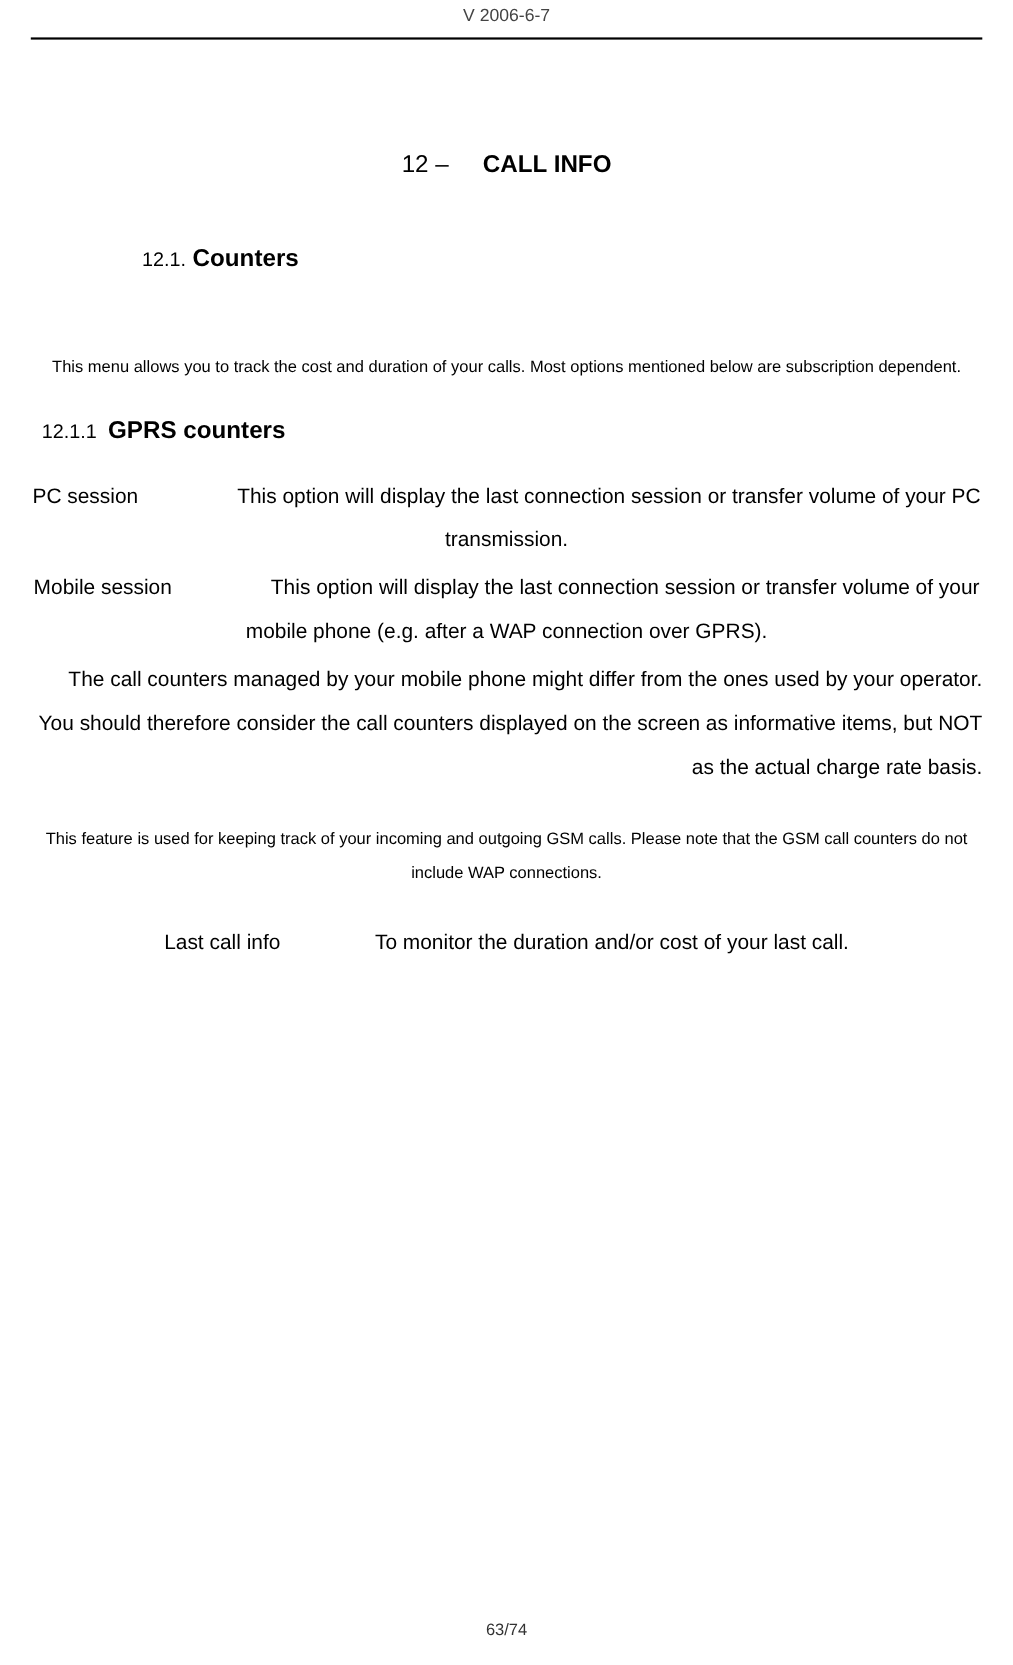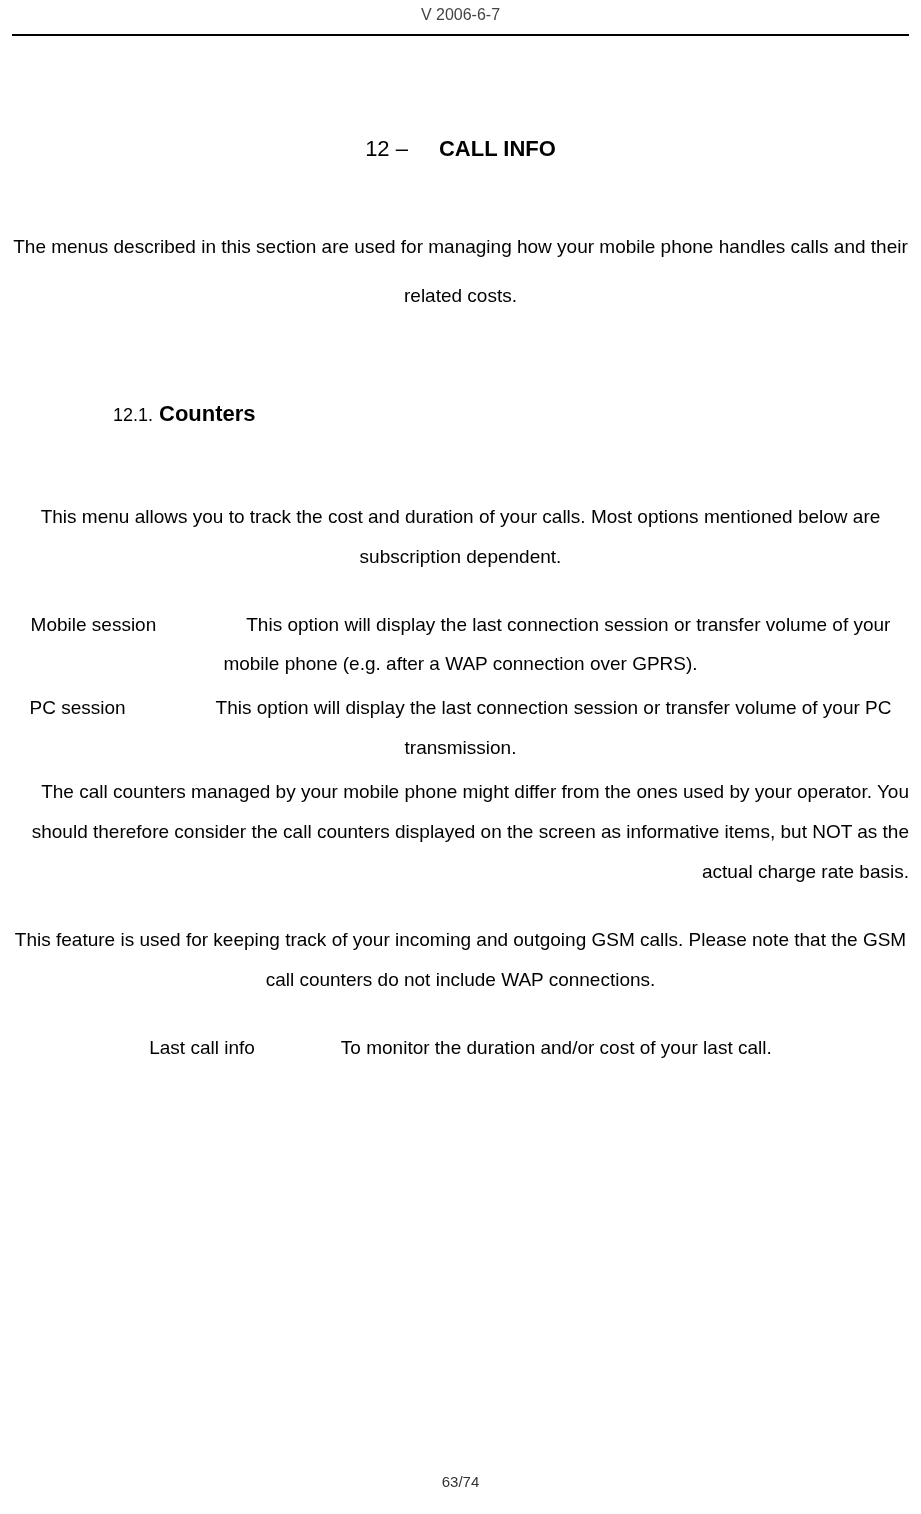--- a/index.html
+++ b/index.html
@@ -6,21 +6,21 @@
     margin: 0;
     padding: 0;
     background: #fff;
     color: #000;
     font-family: Arial, "Helvetica Neue", Helvetica, sans-serif;
   }
   .page {
     width: 921px;
     min-height: 1514px;
     box-sizing: border-box;
-    padding: 0 12px;
+    padding: 0 28px;
     position: relative;
   }
   .top-version {
     text-align: center;
     font-size: 16px;
     letter-spacing: 0px;
     color: #444;
     padding-top: 6px;
     padding-bottom: 10px;
   }
@@ -66,21 +66,21 @@
   }
   .subsub-heading .num {
     font-size: 18px;
     font-weight: normal;
     margin-right: 4px;
   }
   .subsub-heading .title {
     font-weight: bold;
   }
   .body-text {
-    font-size: 19px;
+    font-size: 15px;
     text-align: center;
     line-height: 2.1;
     margin-bottom: 28px;
   }
   
   .def-row {
     font-size: 19px;
     line-height: 2.1;
     text-align: center;
     margin-bottom: 4px;
@@ -118,36 +118,39 @@
 <div class="page">
 
   <div class="top-version">V 2006-6-7</div>
 
   <hr class="rule">
 
   <div class="section-title">
     <span class="section-title-num">12 –</span><span>CALL INFO</span>
   </div>
 
-  <div class="intro">The menus described in this section are used for managing how your mobile phone handles calls and their related costs.</div>
 
   <div class="sub-heading">
     <span class="num">12.1.</span><span class="title">Counters</span>
   </div>
 
   <div class="body-text">This menu allows you to track the cost and duration of your calls. Most options mentioned below are subscription dependent.</div>
 
+  <div class="subsub-heading">
+    <span class="num">12.1.1</span>
+    <span class="title">GPRS counters</span>
+  </div>
 
 
   <div class="def-row">
-    <span class="term">Mobile session</span><span class="desc">This option will display the last connection session or transfer volume of your mobile phone (e.g. after a WAP connection over GPRS).</span>
+    <span class="term">PC session</span><span class="desc">This option will display the last connection session or transfer volume of your PC transmission.</span>
   </div>
 
   <div class="def-row">
-    <span class="term">PC session</span><span class="desc">This option will display the last connection session or transfer volume of your PC transmission.</span>
+    <span class="term">Mobile session</span><span class="desc">This option will display the last connection session or transfer volume of your mobile phone (e.g. after a WAP connection over GPRS).</span>
   </div>
 
   <div class="disclaimer">The call counters managed by your mobile phone might differ from the ones used by your operator. You should therefore consider the call counters displayed on the screen as informative items, but NOT as the actual charge rate basis.</div>
 
 
   <div class="body-text">This feature is used for keeping track of your incoming and outgoing GSM calls. Please note that the GSM call counters do not include WAP connections.</div>
 
   <div class="def-row">
     <span class="term short">Last call info</span><span class="desc">To monitor the duration and/or cost of your last call.</span>
   </div>

